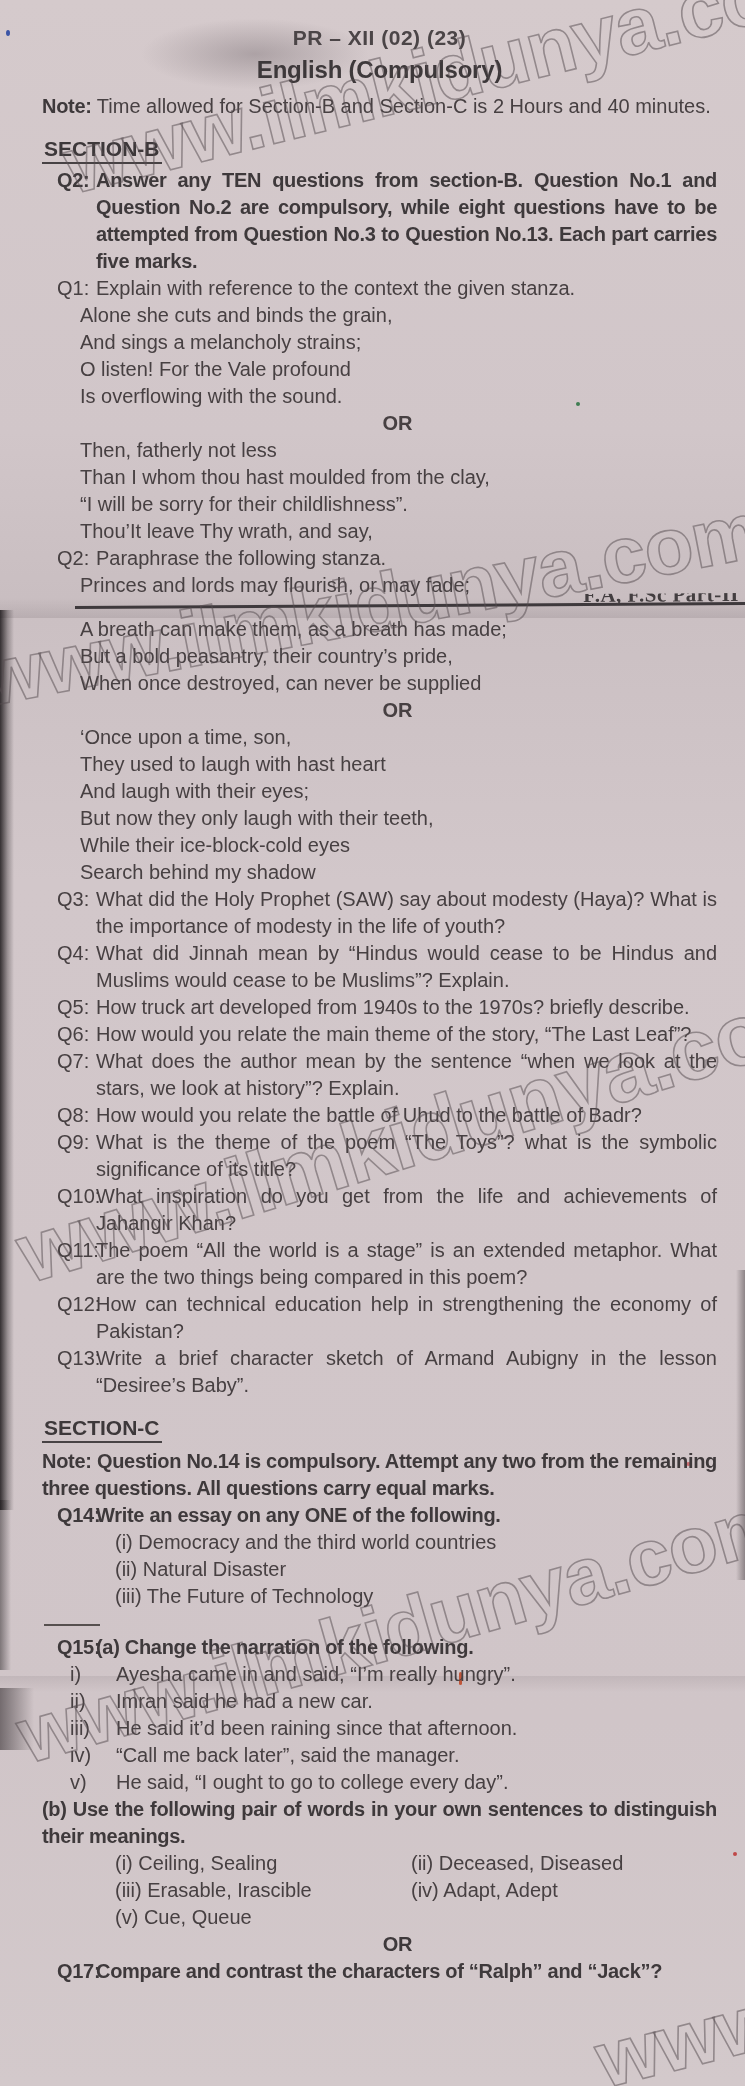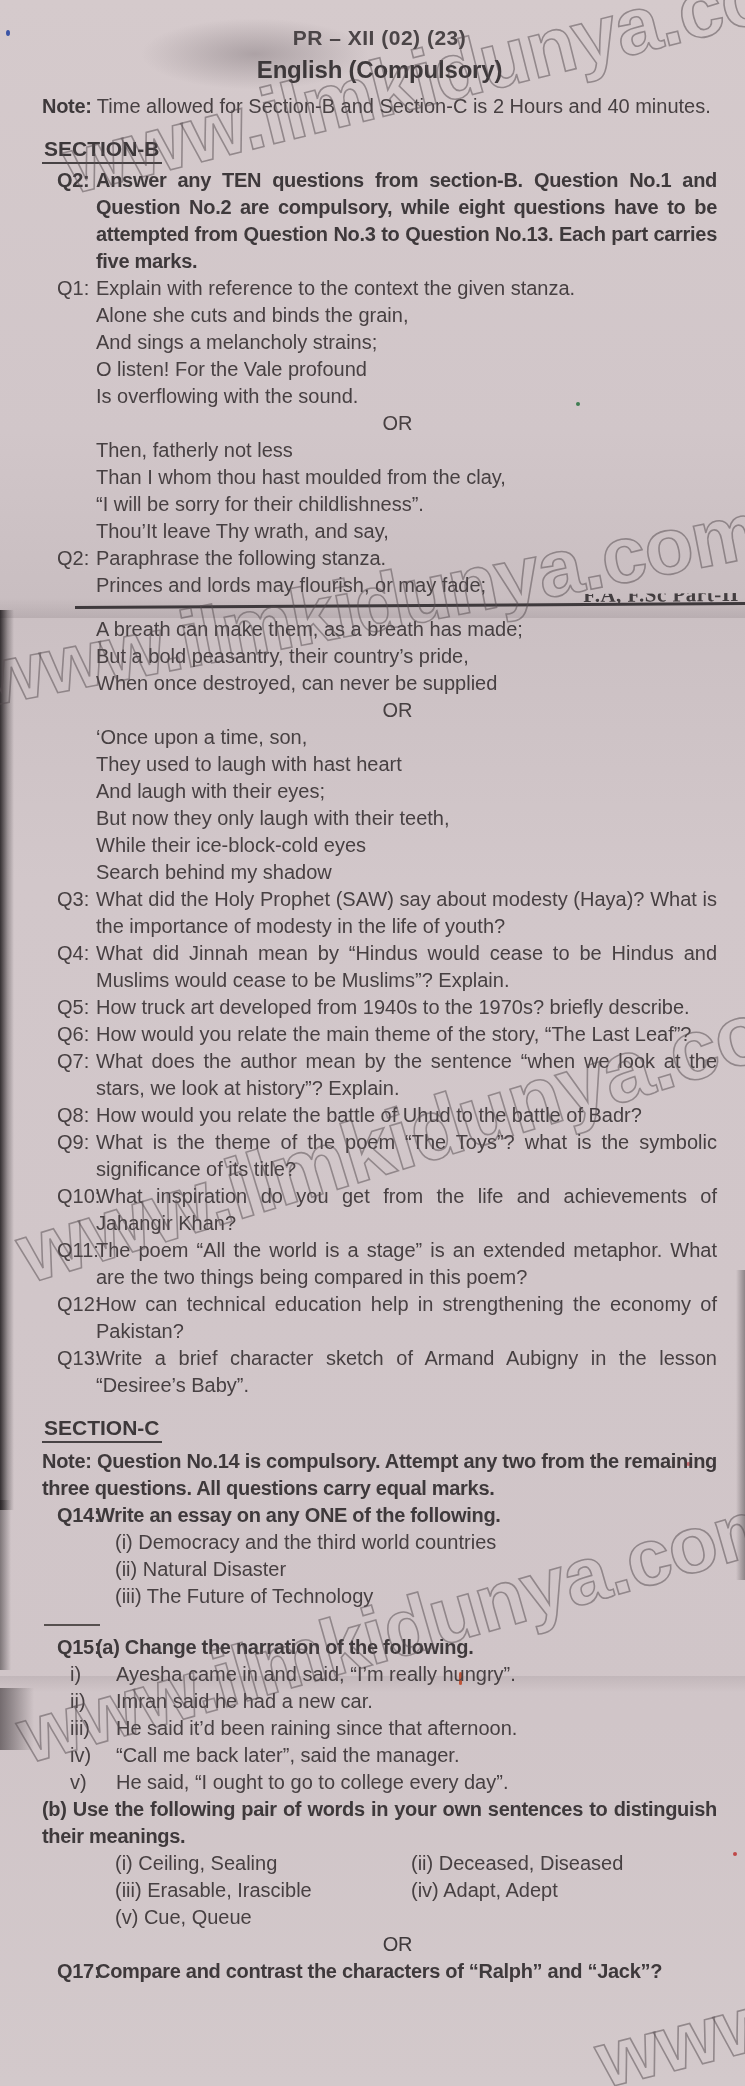--- a/index.html
+++ b/index.html
@@ -15,22 +15,22 @@
   .content{position:absolute;left:0;top:0;width:745px;padding:26px 28px 0 42px;box-sizing:border-box;}
   .code{font-size:21px;line-height:24px;text-align:center;font-weight:600;color:#4b4547;letter-spacing:.5px;}
   .title{font-size:24px;line-height:30px;text-align:center;font-weight:700;color:#3d383a;margin-top:5px;letter-spacing:-.2px;}
   .para{font-size:20px;line-height:27px;text-align:justify;}
   .b{font-weight:700;color:#3e393b;letter-spacing:-.3px;}
   .note{margin-top:8px;}
   .sechead{margin:16px auto 3px;text-align:left;}
   .sechead span{display:inline-block;font-weight:700;font-size:21px;line-height:25px;color:#3d383a;border-bottom:2.5px solid #47424.4;border-bottom:2.5px solid #474244;padding:0 2px 1px;}
   .q{position:relative;padding-left:54px;margin:0;}
   .q .lbl{position:absolute;left:15px;top:0;}
-  .verse{margin-left:54px;}
-  .or{text-align:center;padding-left:36px;font-weight:400;}
+  .verse{margin-left:38px;}
+  .or{text-align:center;padding-left:36px;font-weight:700;}
   .opt{margin-left:73px;}
   .ni{position:relative;padding-left:74px;}
   .ni .num{position:absolute;left:28px;top:0;}
   .pairs{margin-left:73px;display:grid;grid-template-columns:296px auto;}
   .pagebreak{position:relative;margin:5px -28px 9px 33px;border-top:3px solid #3e393c;transform:rotate(-.35deg);}
   .pgfootclip{position:absolute;right:6px;top:-12px;height:12px;overflow:hidden;}
   .pgfoot{font-weight:700;font-size:21px;line-height:17px;margin-top:-7px;color:#433e40;letter-spacing:.5px;font-family:Liberation Serif, serif;}
   .shortline{width:56px;border-top:2.5px solid #56504f;margin:14px 0 8px 2px;}
   
   .wm{

